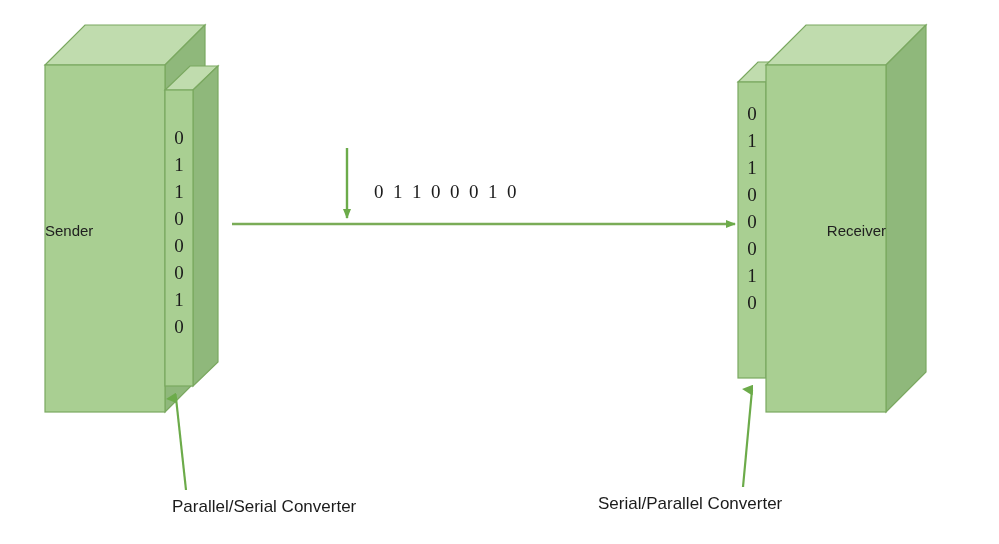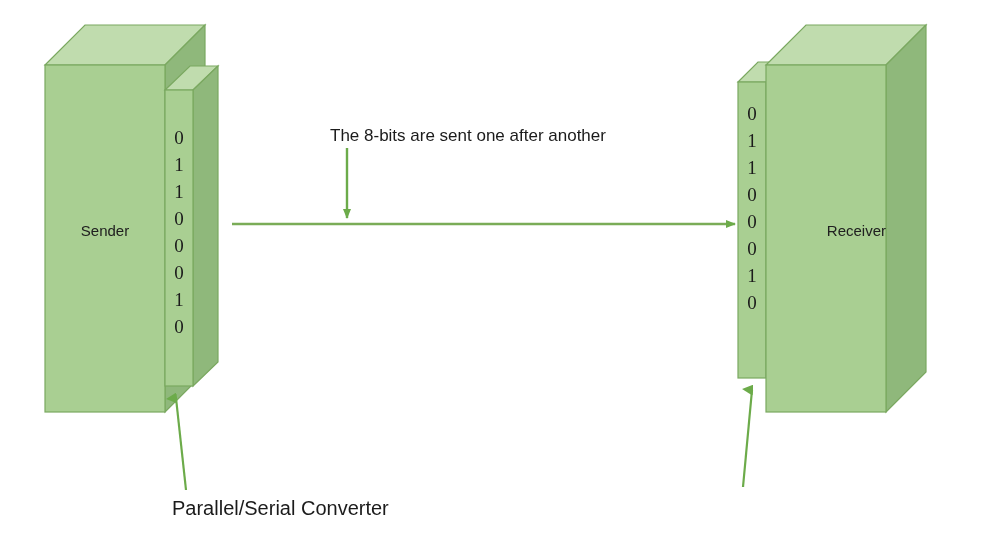--- a/index.html
+++ b/index.html
@@ -38,21 +38,21 @@
     font-size: 17px;
     color: #1b1b1b;
   }
   .bitstream {
     font-family: "Liberation Serif", serif;
     font-size: 19px;
     letter-spacing: 0px;
     color: #1b1b1b;
   }
   .converter-label {
-    font-size: 20px;
+    font-size: 17px;
     color: #1b1b1b;
   }
   .bitcol {
     position: absolute;
     display: flex;
     flex-direction: column;
     align-items: center;
     font-family: "Liberation Serif", serif;
     font-size: 19px;
     color: #1b1b1b;
@@ -102,21 +102,21 @@
     </g>
 
     <line x1="232" y1="224" x2="735" y2="224" stroke="#7aac57" stroke-width="2.4" marker-end="url(#arrowGreen)"></line>
 
     <line x1="347" y1="148" x2="347" y2="218" stroke="#6cab4a" stroke-width="2.4" marker-end="url(#arrowGreen)"></line>
 
     <line x1="186" y1="490" x2="176" y2="398" stroke="#6cab4a" stroke-width="2.2" marker-end="url(#arrowGreenUp)"></line>
     <line x1="743" y1="487" x2="752" y2="390" stroke="#6cab4a" stroke-width="2.2" marker-end="url(#arrowGreenUp)"></line>
   </svg>
 
-  <div class="txt-label box-title" style="left:45px; top:222px; width:120px; text-align:center;">Sender</div>
+  <div class="txt-label box-title" style="left:45px; top:222px; width:120px; text-align:left;">Sender</div>
 
   <div class="txt-label box-title" style="left:766px; top:222px; width:120px; text-align:right;">Receiver</div>
 
   <div class="bitcol" style="left:165px; top:124px; width:28px;">
     <span>0</span>
     <span>1</span>
     <span>1</span>
     <span>0</span>
     <span>0</span>
     <span>0</span>
@@ -128,20 +128,21 @@
     <span>0</span>
     <span>1</span>
     <span>1</span>
     <span>0</span>
     <span>0</span>
     <span>0</span>
     <span>1</span>
     <span>0</span>
   </div>
 
-  <div class="txt-label caption" style="left:330px; top:126px;">The 8-bits are sent one after another</div>
 
+  <div class="txt-label bitstream" style="left:374px; top:181px;">0  1  1  0  0  0  1  0</div>
 
 
   <div class="txt-label converter-label" style="left:172px; top:497px;">Parallel/Serial Converter</div>
 
+  <div class="txt-label converter-label" style="left:598px; top:494px;">Serial/Parallel Converter</div>
 
 </div>
 
 </body></html>

